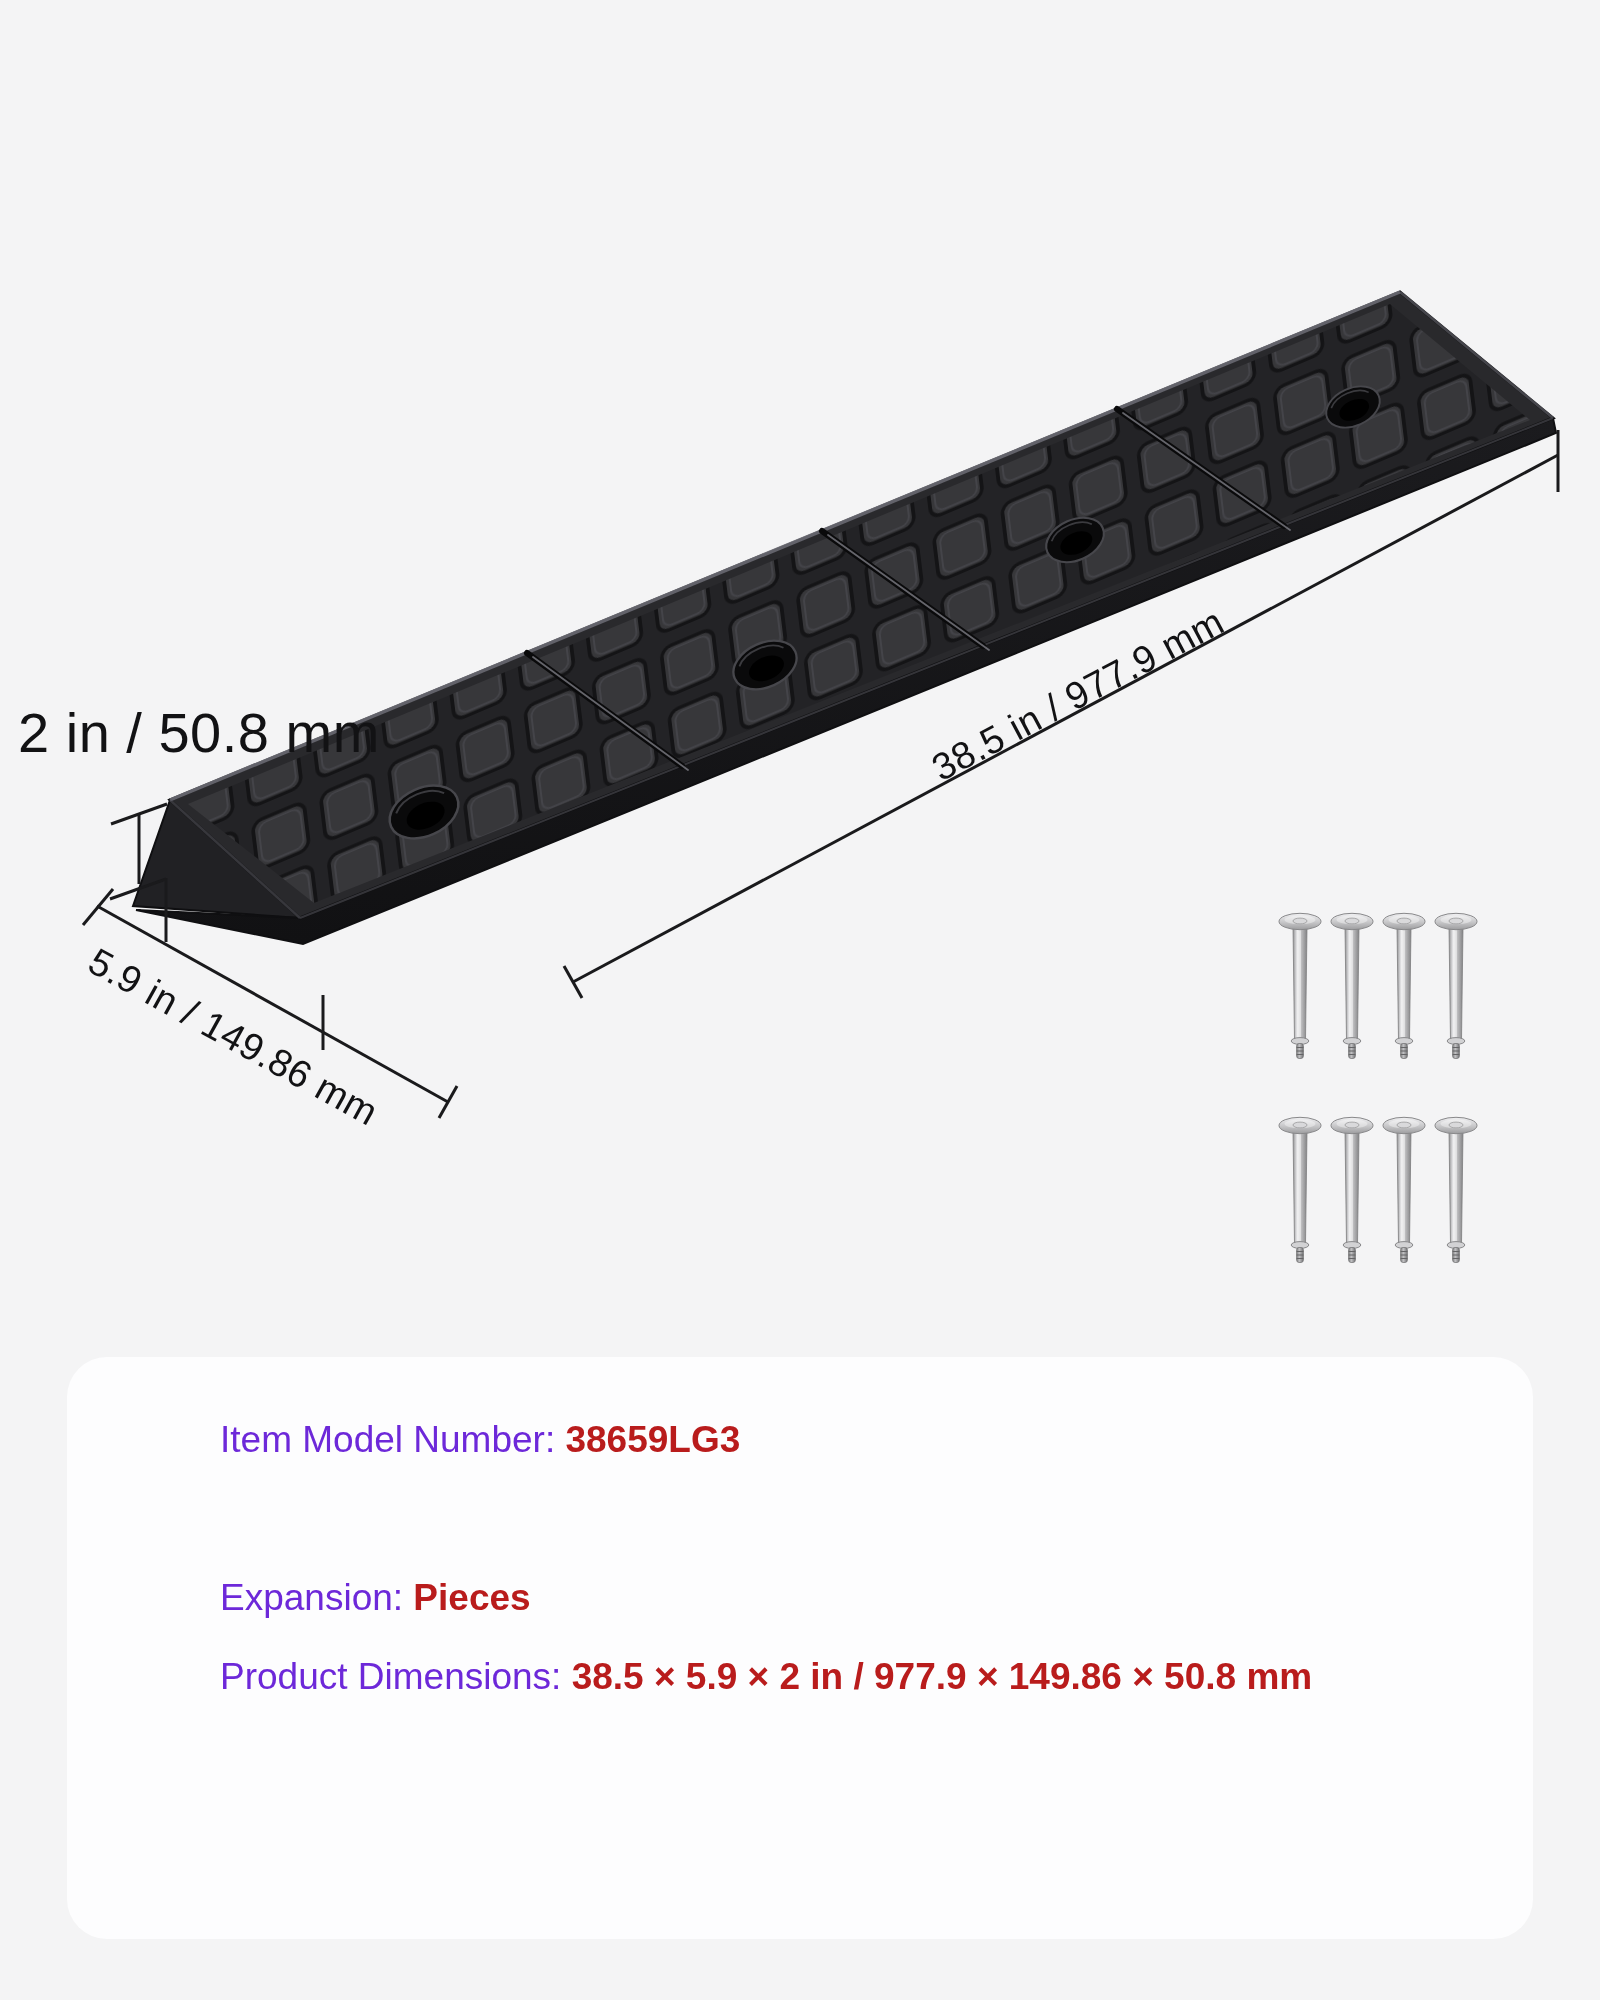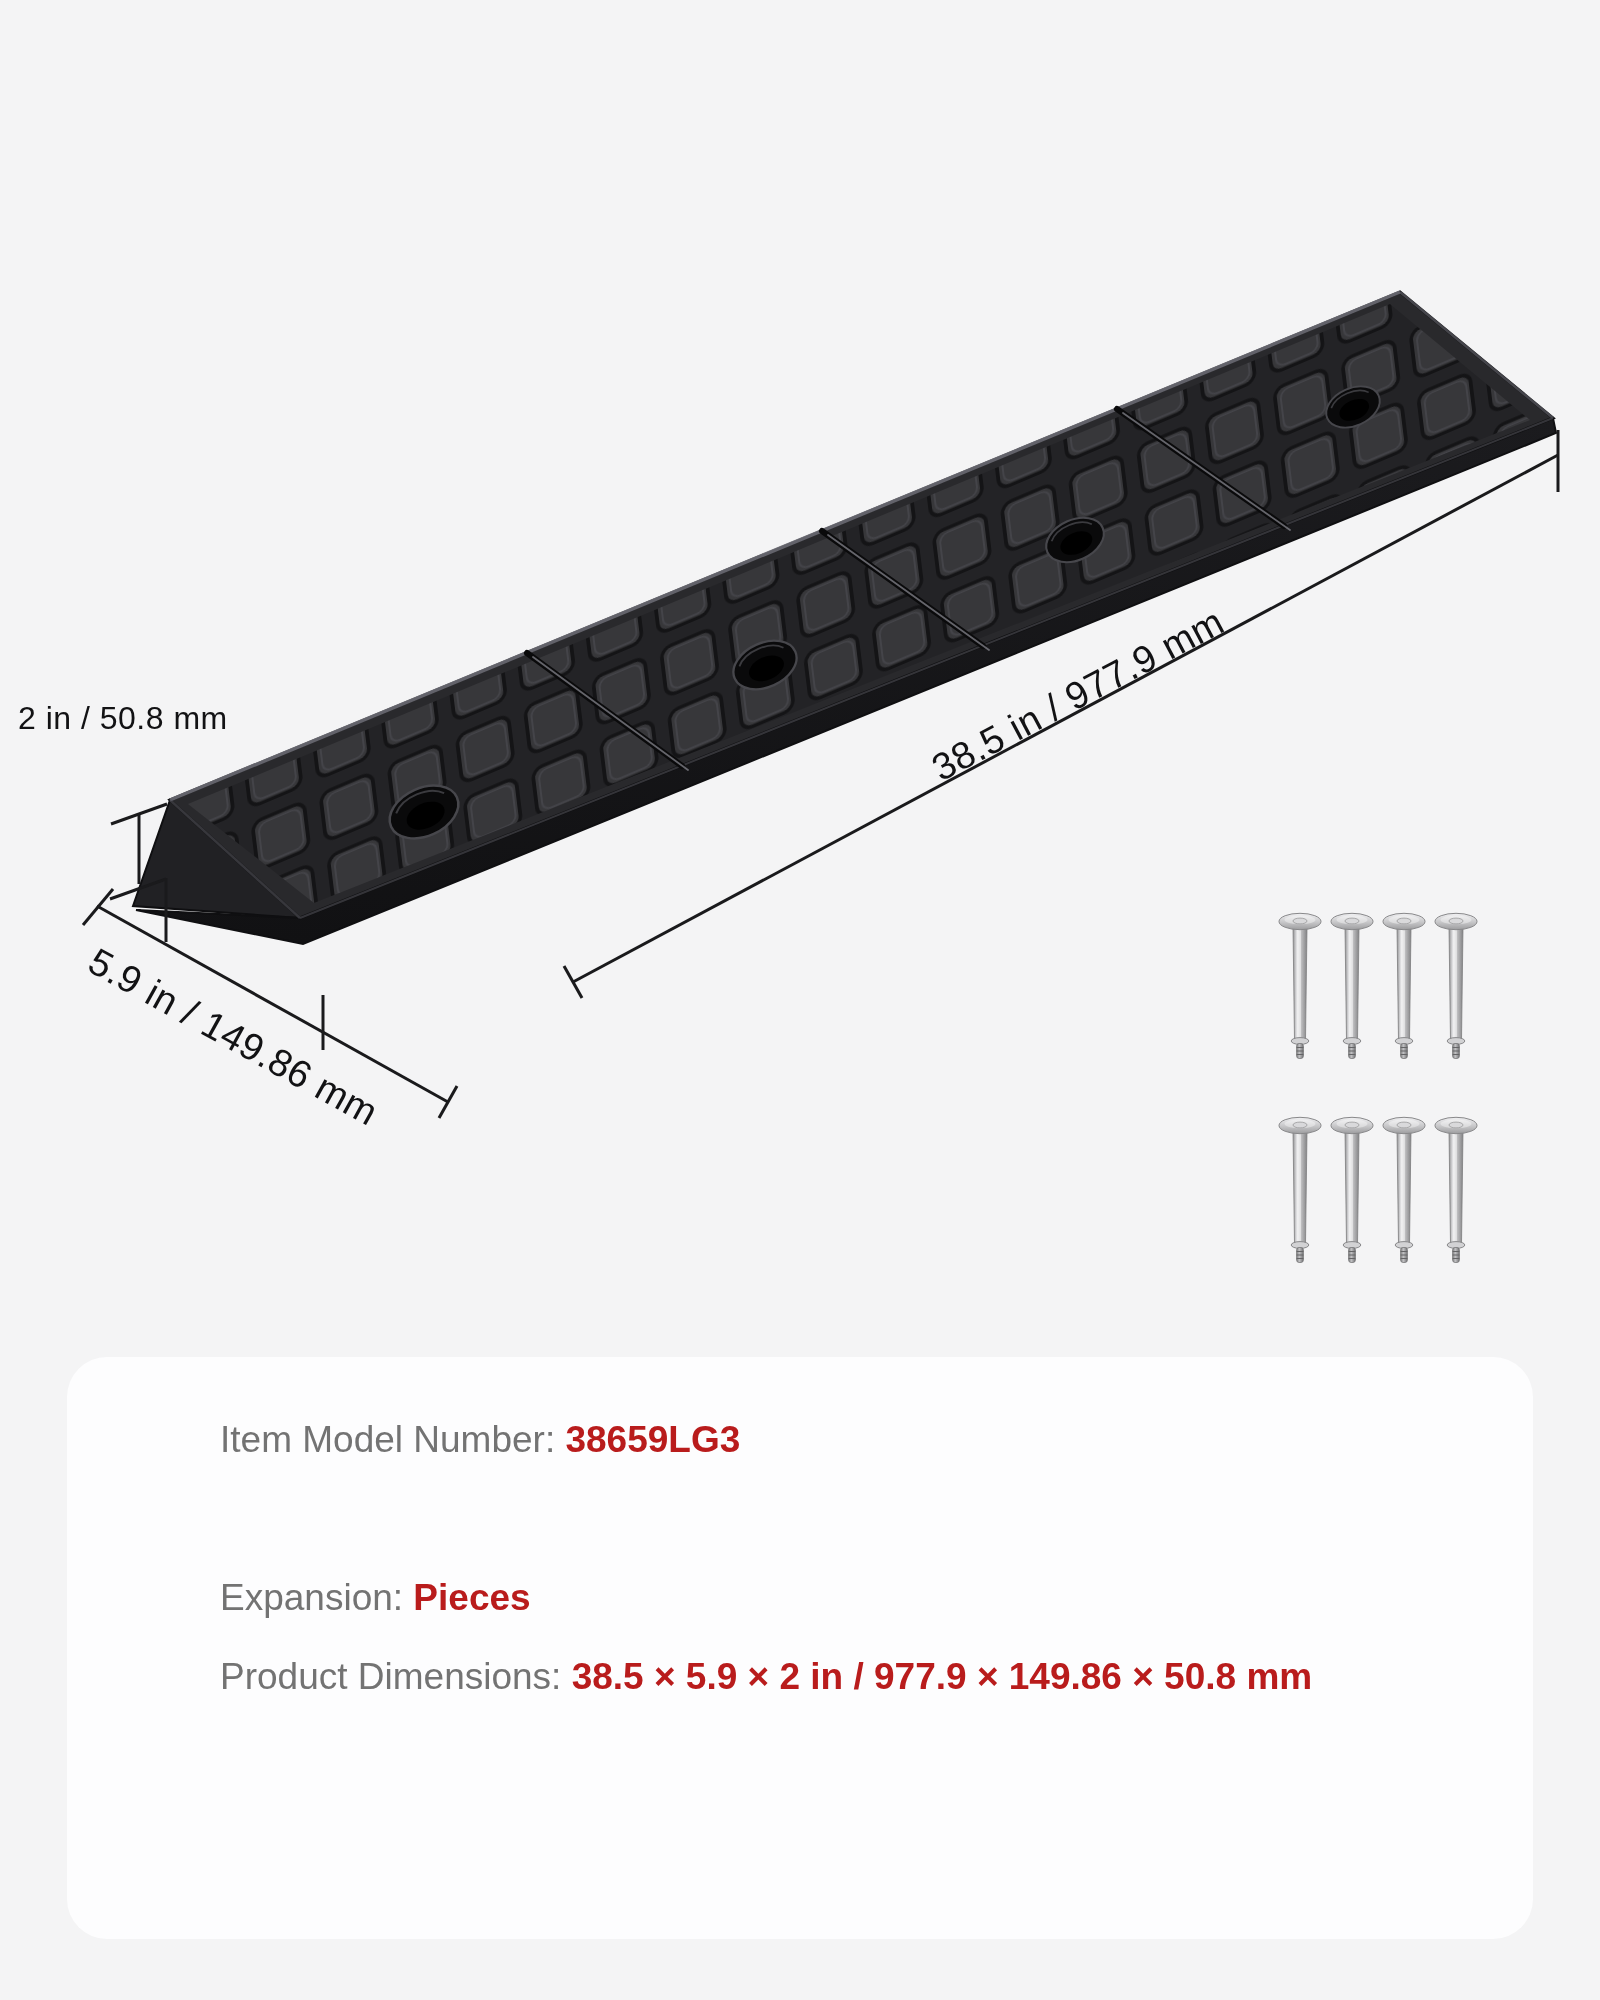--- a/index.html
+++ b/index.html
@@ -9,21 +9,21 @@
     background:#f4f4f5;
     font-family:"Liberation Sans", sans-serif;
     position:relative;
     overflow:hidden;
   }
   .stage{position:absolute;inset:0;}
   svg.scene{position:absolute;left:0;top:0;}
   .dim-label{
     position:absolute;
     color:#121214;
-    font-size:32px;
+    font-size:56px;
     font-weight:500;
     letter-spacing:0.5px;
     white-space:nowrap;
   }
   .dim-label.rot-width{
     left:102px;top:940px;
     font-size:38px;
     transform:rotate(29deg);
     transform-origin:left top;
   }
@@ -41,21 +41,21 @@
     background:#fdfdfe;
     border-radius:40px;
   }
   .spec-row{
     position:absolute;
     left:153px;
     white-space:nowrap;
     font-size:37px;
     line-height:44px;
   }
-  .spec-row .lbl{color:#737373;font-weight:400;}
+  .spec-row .lbl{color:#6d28d9;font-weight:400;}
   .spec-row .val{color:#b91c1c;font-weight:700;}
   .r0{top:61px}.r1{top:140px}.r2{top:219px}.r3{top:298px}.r4{top:377px}.r5{top:456px}
 </style>
 </head>
 <body>
 
 <div class="stage">
 
   <svg class="scene" width="1600" height="2000" viewBox="0 0 1600 2000">
     <defs>

